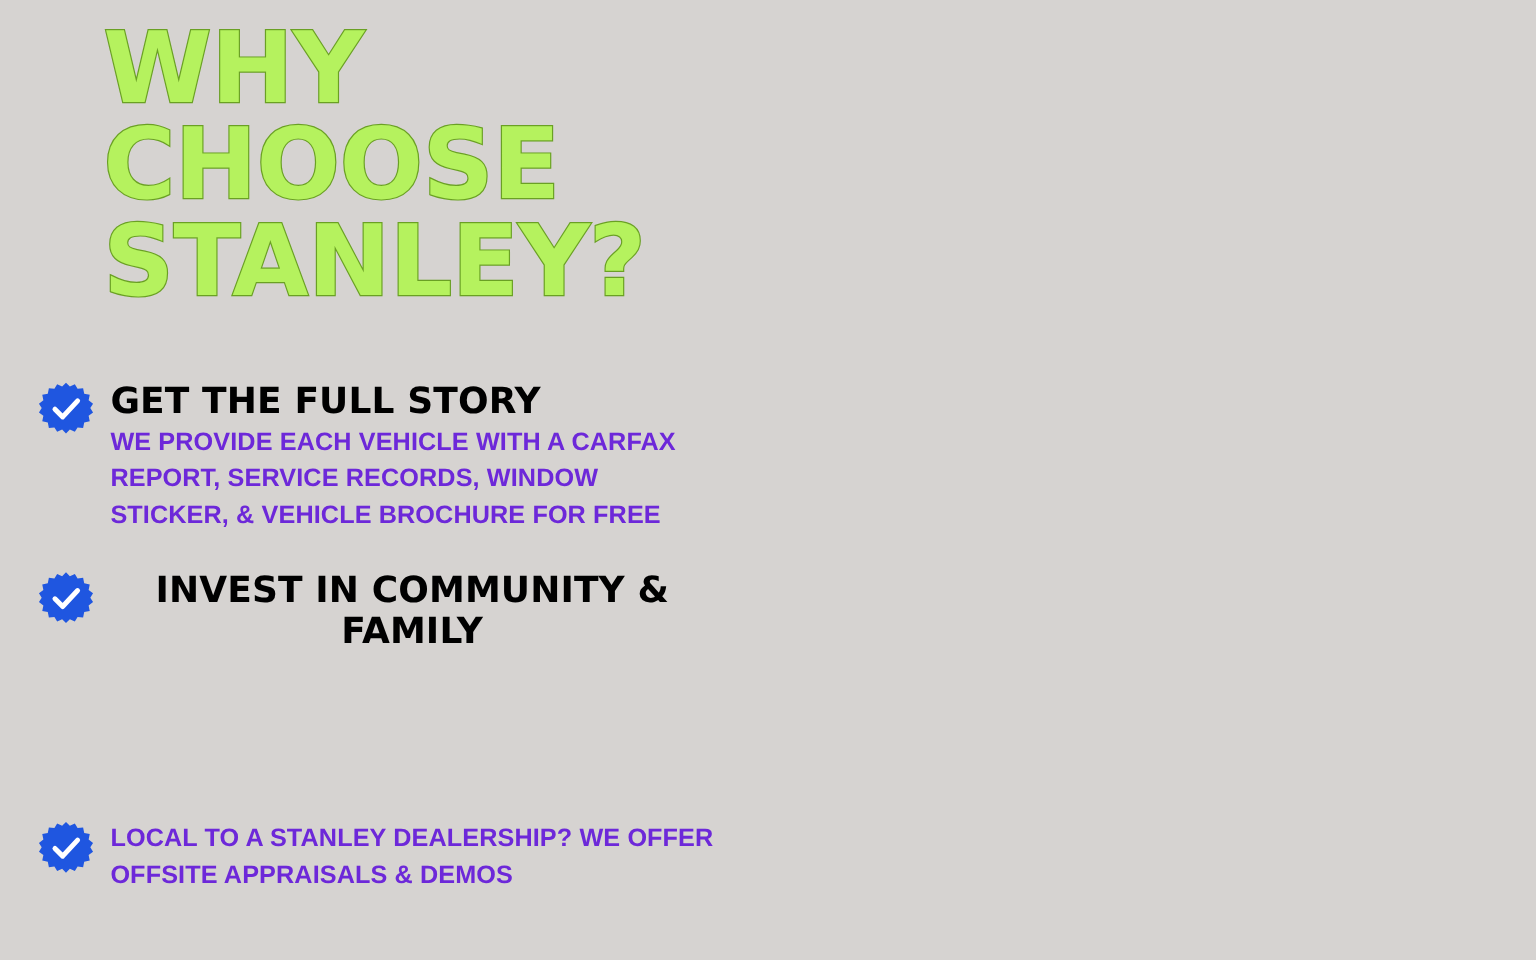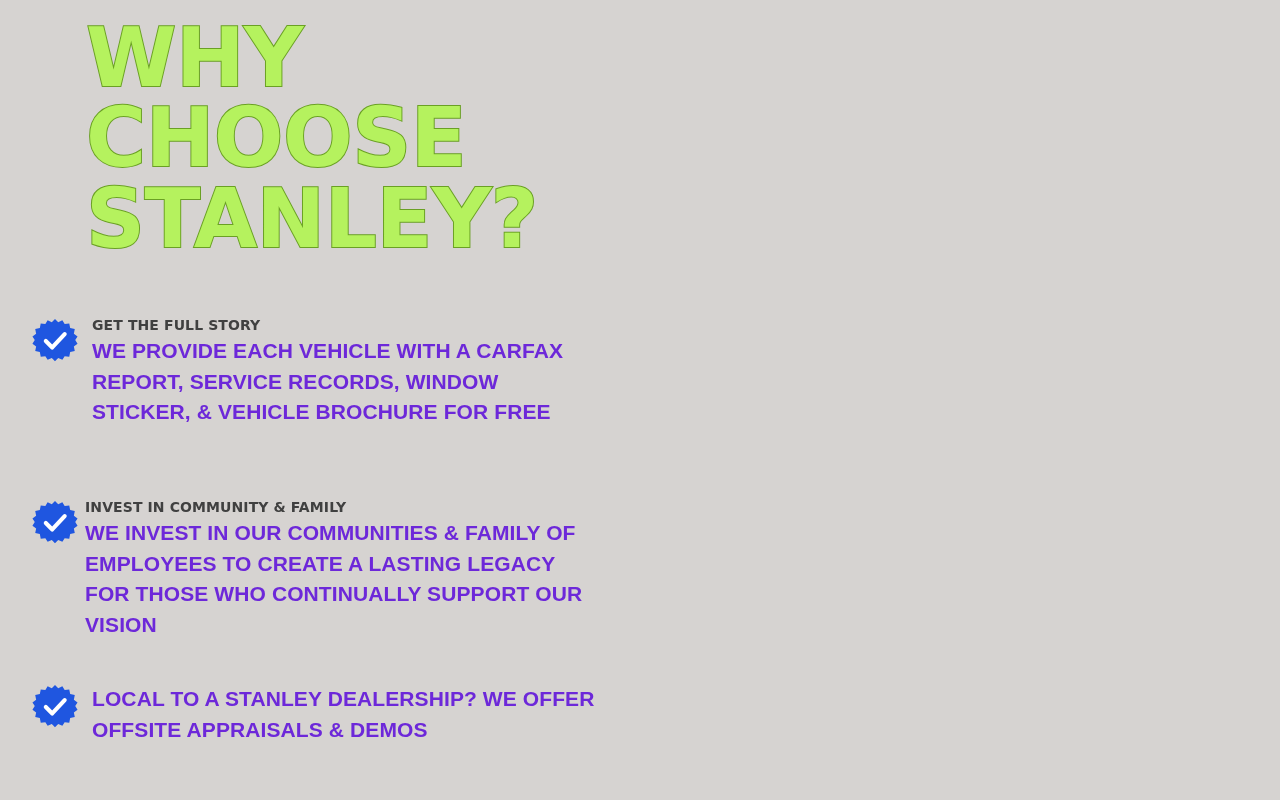--- a/index.html
+++ b/index.html
@@ -70,42 +70,42 @@
     height: 46px;
   }
   .badge svg { display: block; width: 46px; height: 46px; }
 
   .item-body {
     margin-left: 58px;
   }
   .item-title {
     font-family: "DejaVu Sans", sans-serif;
     font-weight: 700;
-    font-size: 14px;
+    font-size: 30px;
     line-height: 1.12;
     letter-spacing: 0.1px;
-    color: #404040;
+    color: #000000;
     text-transform: uppercase;
     margin: 0 0 2px 0;
   }
   .item-desc {
     font-family: "Liberation Sans", sans-serif;
     font-weight: 700;
     font-size: 21px;
     line-height: 1.47;
     letter-spacing: 0.1px;
     color: #6d28d9;
     text-transform: uppercase;
     margin: 0;
   }
 
   
   #left-item-0 { left: 32px; top: 318px; width: 570px; }
   #left-item-0 .item-body { margin-left: 60px; }
-  #left-item-1 { left: 32px; top: 500px; width: 570px; }
+  #left-item-1 { left: 32px; top: 476px; width: 570px; text-align: center; }
   #left-item-1 .item-body { margin-left: 53px; }
   #left-item-2 { left: 32px; top: 684px; width: 570px; }
   #left-item-2 .item-body { margin-left: 60px; }
 </style>
 </head>
 <body style="background: rgb(214, 211, 209);">
 
 <div class="page">
 
   <div class="col-left">
@@ -129,21 +129,20 @@
 
     <div class="item" id="left-item-1">
       <span class="badge">
         <svg viewBox="0 0 100 100" xmlns="http://www.w3.org/2000/svg">
           <path d="M50 2 L57 9 L66 5 L71 13 L81 12 L83 22 L93 24 L91 34 L99 40 L94 48 L99 56 L91 62 L93 72 L83 74 L81 84 L71 83 L66 91 L57 87 L50 94 L43 87 L34 91 L29 83 L19 84 L17 74 L7 72 L9 62 L1 56 L6 48 L1 40 L9 34 L7 24 L17 22 L19 12 L29 13 L34 5 L43 9 Z" fill="#1f56e0"></path>
           <path d="M30 50 L44 64 L71 35" fill="none" stroke="#ffffff" stroke-width="9" stroke-linecap="round" stroke-linejoin="round"></path>
         </svg>
       </span>
       <div class="item-body">
         <div class="item-title">INVEST IN COMMUNITY &amp; FAMILY</div>
-        <div class="item-desc">WE INVEST IN OUR COMMUNITIES &amp; FAMILY OF EMPLOYEES TO CREATE A LASTING LEGACY FOR THOSE WHO CONTINUALLY SUPPORT OUR VISION</div>
       </div>
     </div>
 
     <div class="item" id="left-item-2">
       <span class="badge">
         <svg viewBox="0 0 100 100" xmlns="http://www.w3.org/2000/svg">
           <path d="M50 2 L57 9 L66 5 L71 13 L81 12 L83 22 L93 24 L91 34 L99 40 L94 48 L99 56 L91 62 L93 72 L83 74 L81 84 L71 83 L66 91 L57 87 L50 94 L43 87 L34 91 L29 83 L19 84 L17 74 L7 72 L9 62 L1 56 L6 48 L1 40 L9 34 L7 24 L17 22 L19 12 L29 13 L34 5 L43 9 Z" fill="#1f56e0"></path>
           <path d="M30 50 L44 64 L71 35" fill="none" stroke="#ffffff" stroke-width="9" stroke-linecap="round" stroke-linejoin="round"></path>
         </svg>
       </span>

